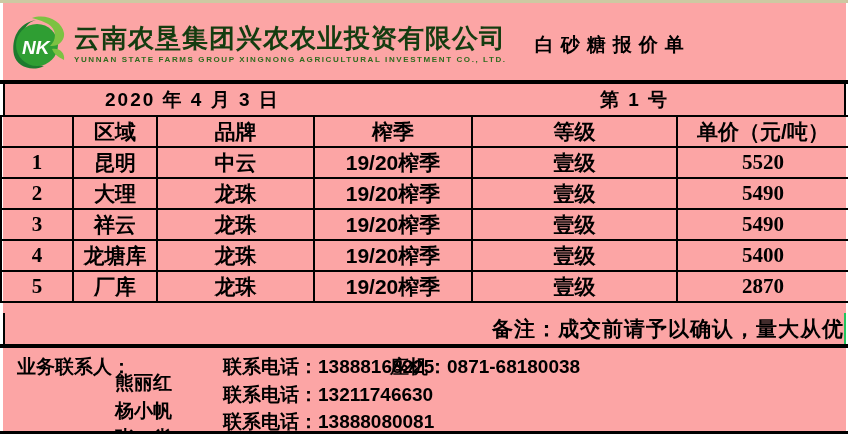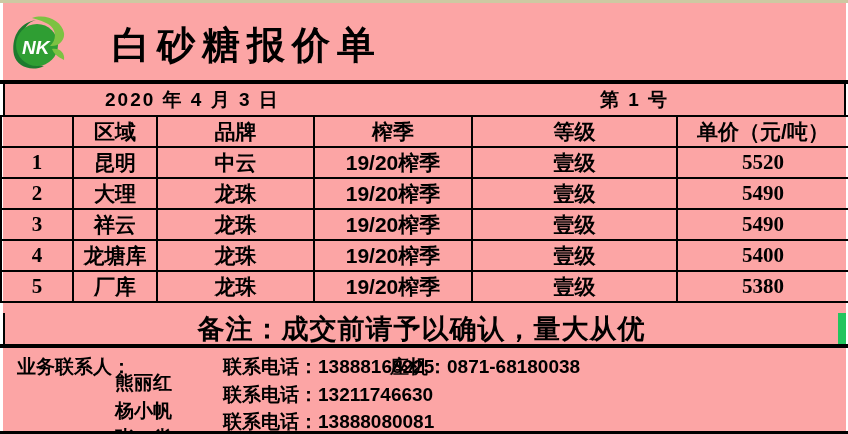--- a/index.html
+++ b/index.html
@@ -25,21 +25,21 @@
   .company { margin-left:6px; display:flex; flex-direction:column; }
   .company-cn {
     font-size:26px; font-weight:bold; color:#143c10;
     letter-spacing:1px; line-height:1.1; white-space:nowrap;
   }
   .company-en {
     font-size:8px; font-weight:bold; color:#2d6b1e;
     letter-spacing:1.6px; margin-top:3px; white-space:nowrap;
   }
   .sheet-title {
-    margin-left:44px; font-size:38px; font-weight:bold; color:#000;
+    margin-left:28px; font-size:19px; font-weight:bold; color:#000;
     letter-spacing:7px; white-space:nowrap; align-self:center; margin-top:2px;
   }
 
   .rule { position:absolute; left:0; right:0; background:#000; }
   .rule-1 { top:77px;  height:4px; }
   .rule-2 { top:341px; height:4px; }
   .rule-3 { top:428px; height:4px; }
 
   
   .date-row {
@@ -60,23 +60,23 @@
     text-align:center; vertical-align:middle;
     font-size:21px; font-weight:bold;
     height:31px; padding:0; overflow:hidden; white-space:nowrap;
   }
   table.quote { border:2px solid #000; }
   td.num, td.price { font-family:"Liberation Serif","DejaVu Serif",serif; font-size:22px; }
 
   
   .note-row {
     position:absolute; top:310px; left:3px; right:2px; height:31px;
-    border-left:2px solid #000; border-right:8px solid #22c55e;
-    display:flex; align-items:center; justify-content:center;
-    font-size:27px; letter-spacing:1px;
+    border-left:2px solid #000; border-right:2px solid #22c55e;
+    display:flex; align-items:center; justify-content:flex-end;
+    font-size:21px; letter-spacing:1px;
   }
 
   
   .contacts { position:absolute; top:345px; left:0; right:0; height:83px; font-size:19px; }
   .contact-line { position:absolute; left:0; right:0; height:26px; }
   .cl-1 { top:6px; }
   .cl-2 { top:34px; }
   .cl-3 { top:61px; }
   .c-label    { position:absolute; left:17px; }
   .c-name     { position:absolute; left:115px;margin-top:16px; }
@@ -91,20 +91,24 @@
   <div class="edge-right"></div>
 
   <div class="header">
     <svg class="logo" viewBox="0 0 60 58" aria-hidden="true">
       <path d="M28 5 C10 8 3 24 6 40 C9 52 24 57 36 51 C22 49 13 38 14 24 C15 13 20 7 28 5 Z" fill="#1e7a2e"></path>
       <circle cx="29" cy="30" r="21" fill="#2f9e33"></circle>
       <path d="M24 3 C38 -2 54 6 56 18 C57 26 50 32 42 31 C50 24 48 12 38 8 C32 5 27 4 24 3 Z" fill="#7cc242"></path>
       <path d="M44 34 C52 33 57 38 56 45 C50 42 46 39 44 34 Z" fill="#7cc242"></path>
       <text x="14" y="39" font-size="19" font-style="italic" font-weight="bold" fill="#ffffff" font-family="Liberation Sans, sans-serif">NK</text>
     </svg>
+    <div class="company">
+      <div class="company-cn">云南农垦集团兴农农业投资有限公司</div>
+      <div class="company-en">YUNNAN STATE FARMS GROUP XINGNONG AGRICULTURAL INVESTMENT CO., LTD.</div>
+    </div>
     <div class="sheet-title">白砂糖报价单</div>
   </div>
 
   <div class="rule rule-1"></div>
 
   <div class="date-row">
     <span class="date-text">2020 年 4 月 3 日</span>
     <span class="issue-text">第 1 号</span>
   </div>
 
@@ -159,21 +163,21 @@
         <td>19/20榨季</td>
         <td>壹级</td>
         <td class="price">5400</td>
       </tr>
       <tr>
         <td class="num">5</td>
         <td>厂库</td>
         <td>龙珠</td>
         <td>19/20榨季</td>
         <td>壹级</td>
-        <td class="price">5380</td>
+        <td class="price">2870</td>
       </tr>
     </tbody>
   </table>
 
   <div class="note-row">
     <span>备注：成交前请予以确认，量大从优</span>
   </div>
 
   <div class="rule rule-2"></div>
 

